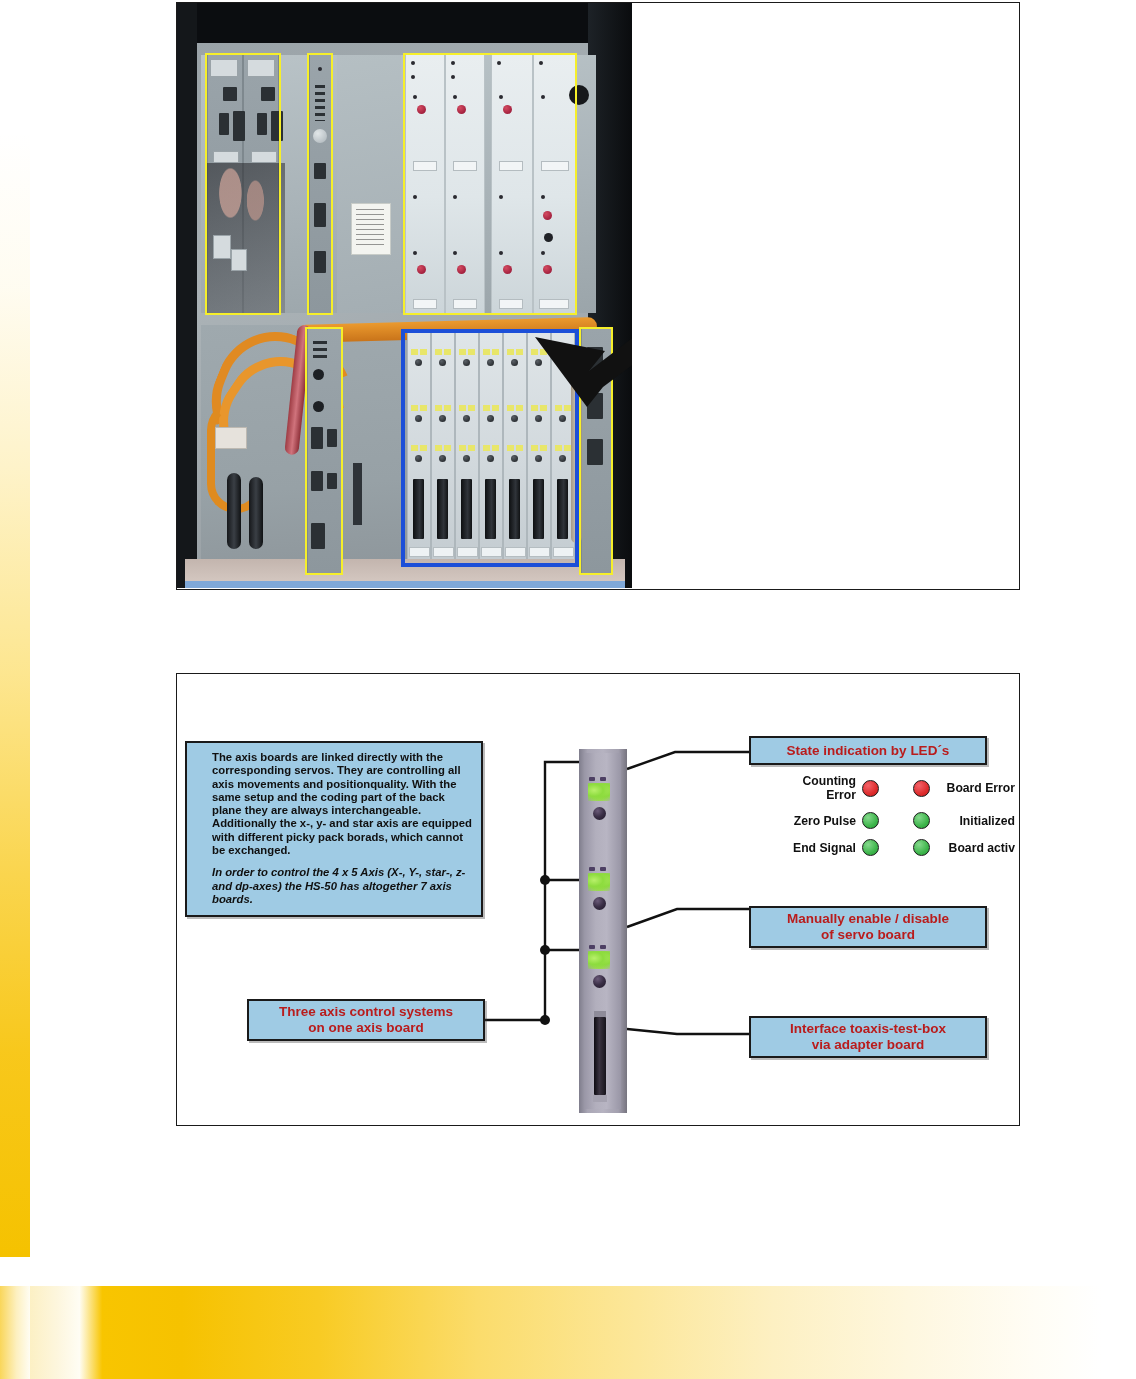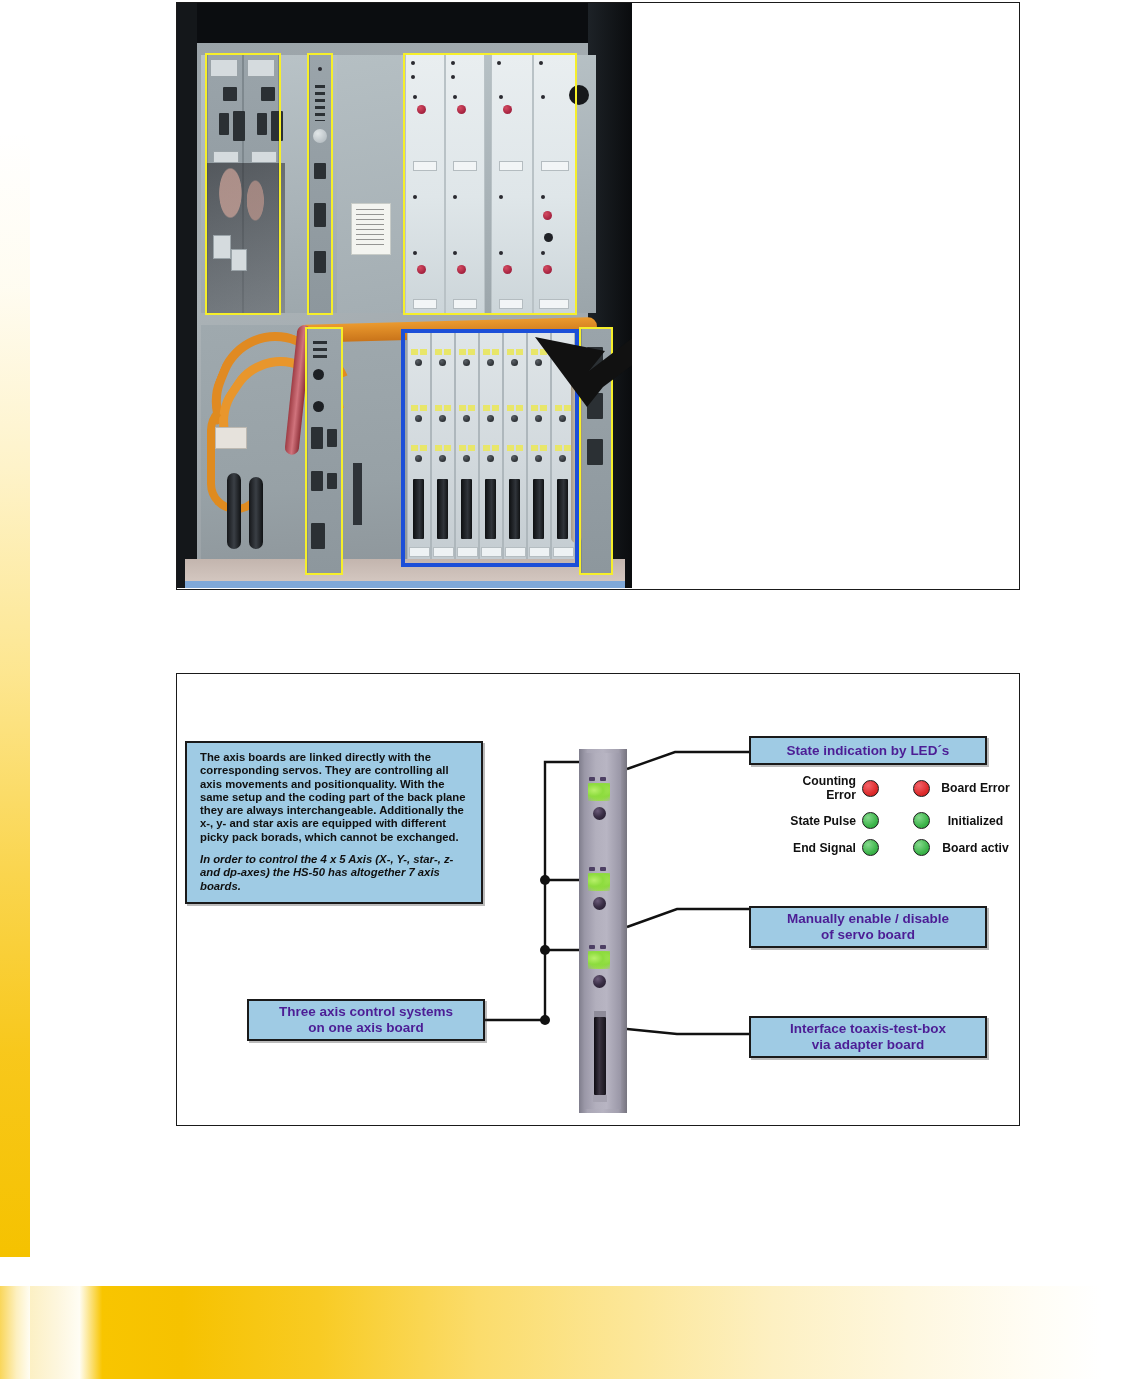--- a/index.html
+++ b/index.html
@@ -173,21 +173,21 @@
     position: absolute;
     left: 8px; top: 67px;
     width: 298px;
     background: #9fcbe4;
     border: 2px solid #1a1a1a;
     box-sizing: border-box;
     padding: 8px 9px 9px 9px;
     box-shadow: 2px 2px 0 rgba(60,60,60,0.35);
   }
   .infobox p {
-    margin: 0 0 9px 4px;
+    margin: 0 0 9px 16px;
     font-size: 11.3px;
     font-weight: bold;
     line-height: 13.3px;
     color: #101010;
   }
   .infobox p:last-child { margin-bottom: 0; font-style: italic; }
 
   
   .board-strip {
     position: absolute;
@@ -222,40 +222,40 @@
 
   
   .callout {
     position: absolute;
     background: #9fcbe4;
     border: 2px solid #1a1a1a;
     box-sizing: border-box;
     text-align: center;
     font-size: 13.5px;
     font-weight: bold;
-    color: #4c1d95;
+    color: #b91c1c;
     line-height: 16px;
     display: flex;
     align-items: center;
     justify-content: center;
     box-shadow: 2px 2px 0 rgba(60,60,60,0.35);
   }
   #callout-led    { left: 572px; top: 62px;  width: 238px; height: 29px; }
   #callout-enable { left: 572px; top: 232px; width: 238px; height: 42px; }
   #callout-iface  { left: 572px; top: 342px; width: 238px; height: 42px; }
   #callout-three  { left: 70px;  top: 325px; width: 238px; height: 42px; }
 
   
   .legend { position:absolute; left: 600px; top: 100px; width: 238px; }
   .legend-row {
     display: flex; align-items: center; justify-content: center;
     margin-bottom: 10px; font-size: 12.2px; font-weight: bold; color: #101010;
   }
   .legend-left  { width: 92px; text-align: right; padding-right: 6px; }
-  .legend-right { width: 92px; text-align: center;  padding-left: 6px; }
+  .legend-right { width: 92px; text-align: right;  padding-left: 6px; }
   .dot {
     width: 15px; height: 15px; border-radius: 50%;
     border: 1.4px solid #1a1a1a; flex: 0 0 auto;
   }
   .dot.red   { background: radial-gradient(circle at 34% 30%, #f4636a, #dd2b2b 62%, #c01f1f); }
   .dot.green { background: radial-gradient(circle at 34% 30%, #86d98d, #3cb54a 62%, #2e9a3c); }
 
   
   .leaders { position:absolute; left:0; top:0; width:844px; height:453px; pointer-events:none; }
 </style>
@@ -527,21 +527,21 @@
   </div>
 
   <div class="legend">
     <div class="legend-row">
       <span class="legend-left">Counting Error</span>
       <span class="dot red"></span>
       <span class="dot red" style="margin-left:34px;"></span>
       <span class="legend-right">Board Error</span>
     </div>
     <div class="legend-row">
-      <span class="legend-left">State Pulse</span>
+      <span class="legend-left">Zero Pulse</span>
       <span class="dot green"></span>
       <span class="dot green" style="margin-left:34px;"></span>
       <span class="legend-right">Initialized</span>
     </div>
     <div class="legend-row">
       <span class="legend-left">End Signal</span>
       <span class="dot green"></span>
       <span class="dot green" style="margin-left:34px;"></span>
       <span class="legend-right">Board activ</span>
     </div>

